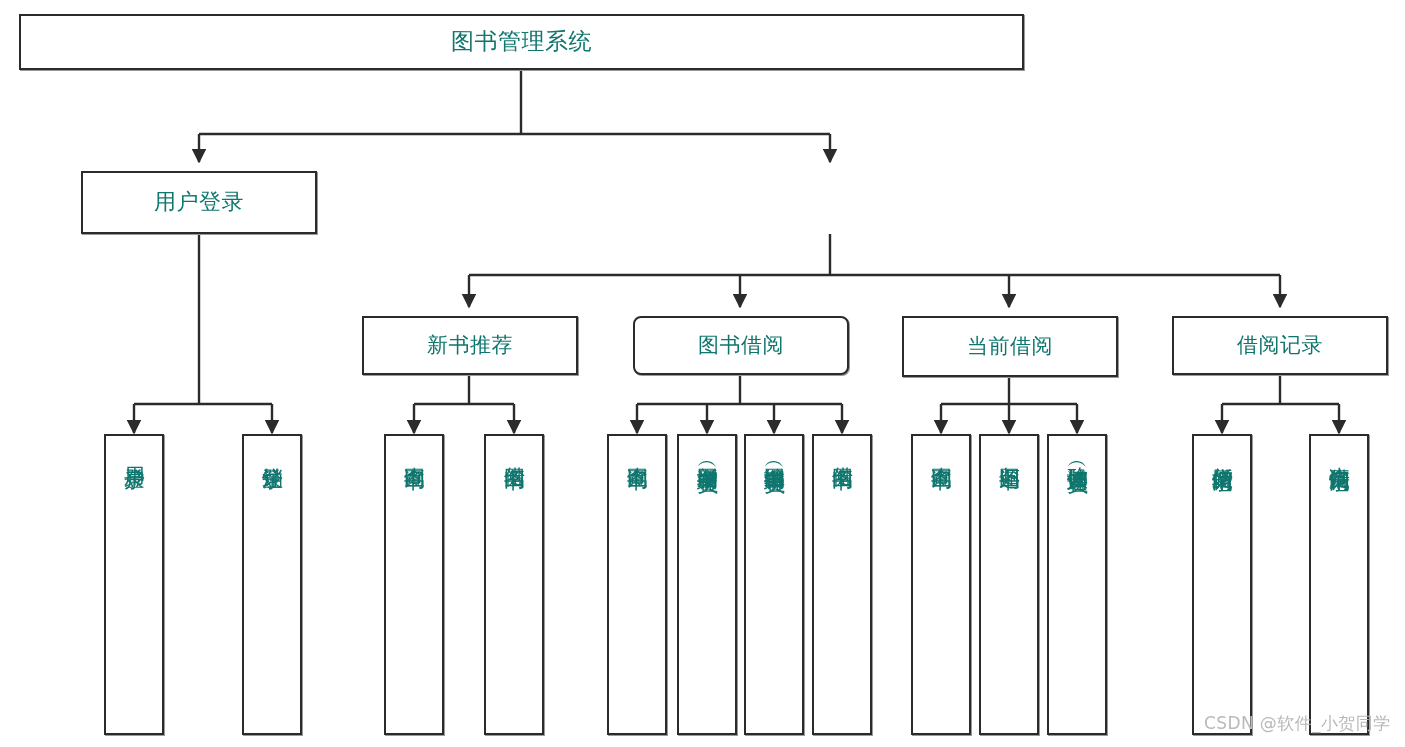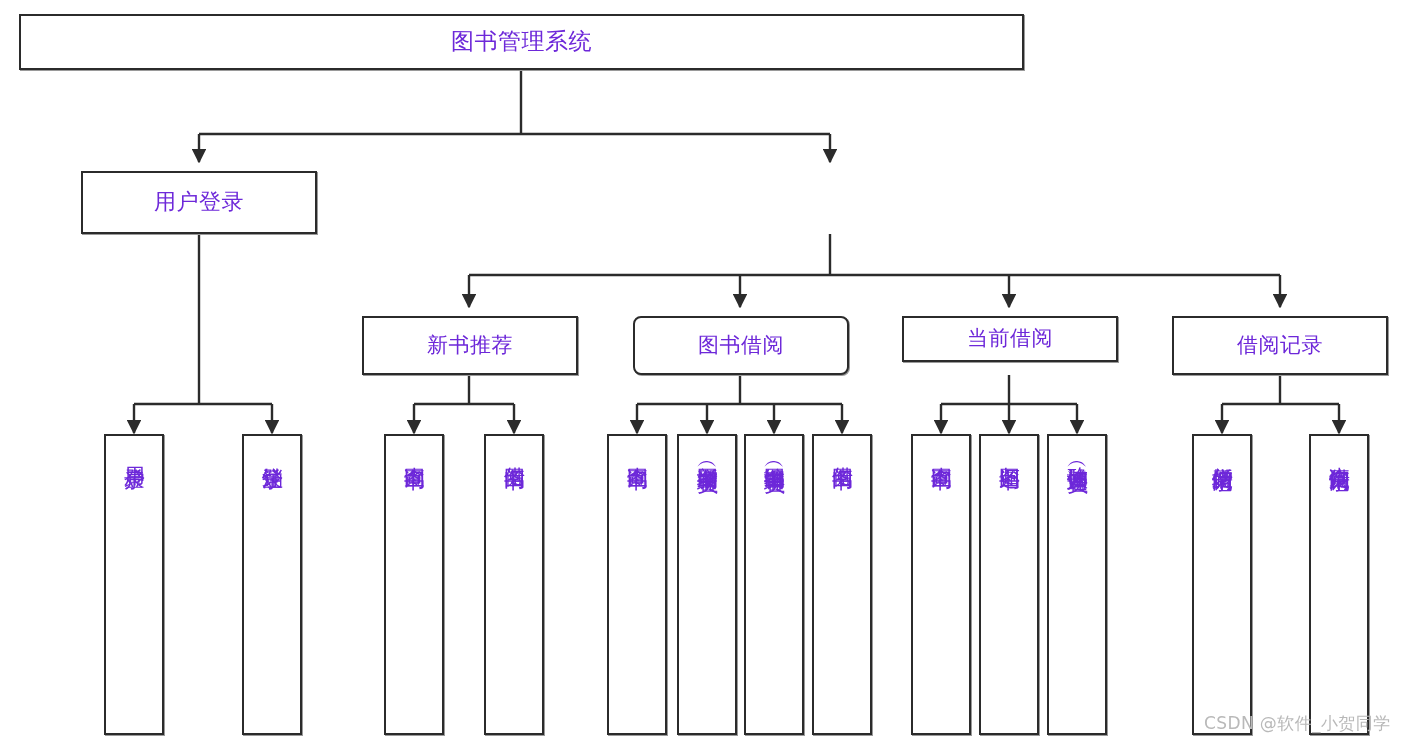--- a/index.html
+++ b/index.html
@@ -27,21 +27,21 @@
     pointer-events: none;
   }
   .node {
     position: absolute;
     box-sizing: border-box;
     background: #ffffff;
     border: 2px solid #2b2b2b;
     display: flex;
     align-items: center;
     justify-content: center;
-    color: #6d28d9;
+    color: #0f766e;
     box-shadow: 1px 1px 0 #9a9a9a;
   }
   .node .lbl {
     display: block;
     text-align: center;
     line-height: 1.12;
     letter-spacing: 0.5px;
   }
   .node.root .lbl { font-size: 23px; }
   .node.lvl2 .lbl { font-size: 22px; }
@@ -134,21 +134,21 @@
   <div class="node lvl2" style="left:81px; top:171px; width:236px; height:63px;">
     <span class="lbl">用户登录</span>
   </div>
 
   <div class="node lvl3" style="left:362px; top:316px; width:216px; height:59px;">
     <span class="lbl">新书推荐</span>
   </div>
   <div class="node lvl3" style="left:633px; top:316px; width:216px; height:59px;border-radius:8px;">
     <span class="lbl">图书借阅</span>
   </div>
-  <div class="node lvl3" style="left:902px; top:316px; width:216px; height:46px;">
+  <div class="node lvl3" style="left:902px; top:316px; width:216px; height:61px;">
     <span class="lbl">当前借阅</span>
   </div>
   <div class="node lvl3" style="left:1172px; top:316px; width:216px; height:59px;">
     <span class="lbl">借阅记录</span>
   </div>
 
   <div class="node leaf" style="left:104px; top:434px; width:60px; height:301px;">
     <span class="lbl">用户登录</span>
   </div>
   <div class="node leaf" style="left:242px; top:434px; width:60px; height:301px;">

